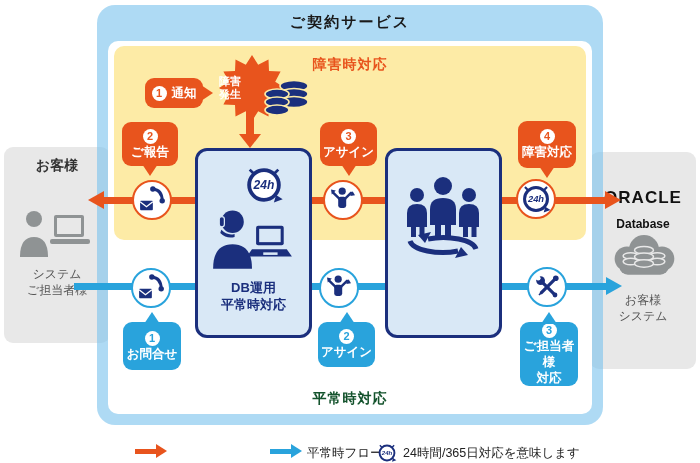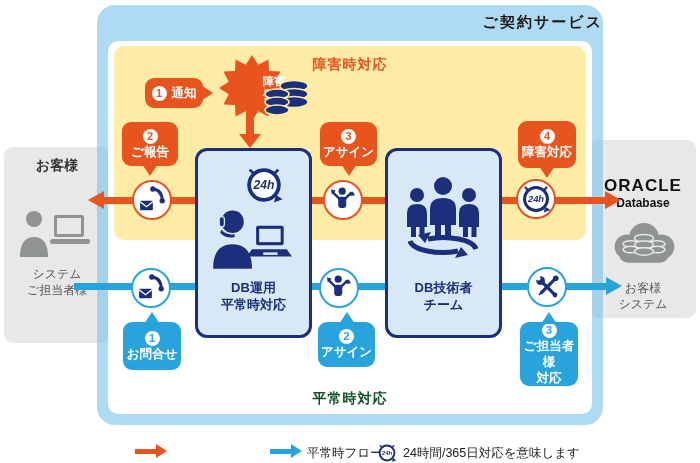--- a/index.html
+++ b/index.html
@@ -4,21 +4,21 @@
 <style>
   html,body{margin:0;padding:0;background:#fff;}
   .stage{position:relative;width:700px;height:463px;background:#fff;overflow:hidden;
          font-family:"Liberation Sans",sans-serif;}
   .abs{position:absolute;}
   
   .panel-frame{left:97px;top:5px;width:506px;height:420px;border-radius:18px;background:rgba(125,195,238,0.62);}
   .panel-inner{left:108px;top:41px;width:484px;height:373px;border-radius:10px;background:#ffffff;}
   .yellow-zone{left:114px;top:46px;width:472px;height:194px;border-radius:10px;background:#fdeba6;}
   .gray-box{background:#e8e8e8;border-radius:9px;}
-  .page-title{left:97px;top:13px;width:506px;text-align:right;font-size:15px;font-weight:bold;color:#1a1a1a;letter-spacing:2px;}
+  .page-title{left:97px;top:13px;width:506px;text-align:center;font-size:15px;font-weight:bold;color:#1a1a1a;letter-spacing:2px;}
   .zone-label{width:472px;text-align:center;font-size:14px;font-weight:bold;letter-spacing:1px;}
   .incident-color{color:#e8541d;}
   .normal-color{color:#14532d;}
   
   .hline{height:7px;}
   .orange-bg{background:#e8541d;}
   .blue-bg{background:#29a3dc;}
   .head{width:0;height:0;}
   .head.right-o{border-top:9px solid transparent;border-bottom:9px solid transparent;border-left:16px solid #e8541d;}
   .head.left-o{border-top:9px solid transparent;border-bottom:9px solid transparent;border-right:16px solid #e8541d;}
@@ -38,27 +38,27 @@
   .badge.orange{background:#e8541d;}
   .badge.blue{background:#29a3dc;}
   .num{display:inline-block;width:15px;height:15px;border-radius:50%;background:#fff;font-size:11px;line-height:15px;font-weight:bold;}
   .badge.orange .num{color:#e8541d;}
   .badge.blue .num{color:#29a3dc;}
   .tail{position:absolute;width:0;height:0;}
   .tail.t-right{right:-10px;top:50%;margin-top:-8px;border-top:8px solid transparent;border-bottom:8px solid transparent;border-left:12px solid #e8541d;}
   .tail.t-down{left:50%;bottom:-10px;margin-left:-8px;border-left:8px solid transparent;border-right:8px solid transparent;border-top:12px solid #e8541d;}
   .tail.t-up{left:50%;top:-10px;margin-left:-8px;border-left:8px solid transparent;border-right:8px solid transparent;border-bottom:12px solid #29a3dc;}
   
-  .burst{left:219px;top:55px;width:66px;height:66px;display:flex;align-items:center;justify-content:flex-end;}
+  .burst{left:219px;top:55px;width:66px;height:66px;display:flex;align-items:center;justify-content:flex-start;}
   .burst-text{position:relative;color:#fff;font-size:11px;font-weight:bold;line-height:13px;text-align:center;}
   
   .side-head{font-size:14px;font-weight:bold;color:#333;text-align:center;}
   .side-sub{font-size:12px;color:#555;text-align:center;line-height:16px;}
   .oracle-name{font-size:17px;font-weight:bold;color:#111;text-align:center;letter-spacing:1px;}
-  .oracle-product{font-size:12px;font-weight:bold;color:#111;text-align:center;}
+  .oracle-product{font-size:12px;font-weight:bold;color:#111;text-align:center;margin-top:9px;}
   
   .legend-label{font-size:12.5px;color:#222;white-space:nowrap;}
 </style>
 </head>
 <body>
 
 <div class="stage">
 
   <div class="abs gray-box" style="left:4px;top:147px;width:106px;height:196px;">
     <div class="abs side-head" style="left:0;width:106px;top:10px;">お客様</div>
@@ -70,21 +70,21 @@
         <rect x="39" y="9" width="24" height="16" fill="#e8e8e8"></rect>
         <rect x="32" y="30" width="40" height="5" rx="2"></rect>
       </g>
     </svg>
     <div class="abs side-sub" style="left:0;width:106px;top:119px;">
       <div>システム</div>
       <div>ご担当者様</div>
     </div>
   </div>
 
-  <div class="abs gray-box" style="left:590px;top:140px;width:106px;height:178px;">
+  <div class="abs gray-box" style="left:590px;top:152px;width:106px;height:217px;">
     <div class="abs oracle-name" style="left:0;width:106px;top:36px;">ORACLE</div>
     <div class="abs oracle-product" style="left:0;width:106px;top:56px;">Database</div>
     <svg class="abs" style="left:18px;top:78px;" width="72" height="48" viewBox="0 0 76 48">
       <g fill="#8f9394">
         <circle cx="20" cy="29" r="13"></circle>
           <circle cx="38" cy="20" r="16"></circle>
           <circle cx="57" cy="29" r="13"></circle>
         <rect x="12" y="28" width="52" height="18" rx="9"></rect>
       </g>
       <g fill="#8f9394" stroke="#e8e8e8" stroke-width="1.6">
@@ -179,24 +179,20 @@
         <rect x="37" y="51" width="6" height="15"></rect>
           <rect x="47" y="51" width="6" height="15"></rect>
       </g>
       <g stroke="#1b2f7d" stroke-width="5" fill="none">
         <path d="M12 68 a33 13 0 0 0 48 10"></path>
         <path d="M78 76 a33 13 0 0 0 -48 -10"></path>
       </g>
       <path d="M57 85 l13 -3 -7 -8 z" fill="#1b2f7d"></path>
       <path d="M33 59 l-13 3 7 8 z" fill="#1b2f7d"></path>
     </svg>
-    <div class="node-label">
-      <div>DB技術者</div>
-      <div>チーム</div>
-    </div>
   </div>
 
   <div class="abs flow-circle bord-o" style="left:132px;top:180px;">
     <svg width="34" height="34" viewBox="0 0 40 40">
       <path d="M21 7 q11 1 11 14" stroke="#1b2f7d" stroke-width="3.5" fill="none" stroke-linecap="round"></path>
       <circle cx="21" cy="7" r="3.2" fill="#1b2f7d"></circle>
         <circle cx="32" cy="21" r="3.2" fill="#1b2f7d"></circle>
       <rect x="6" y="21" width="15" height="11" rx="1" fill="#1b2f7d"></rect>
       <path d="M6 22 l7.5 6 7.5 -6" stroke="#fff" stroke-width="1.5" fill="none"></path>
     </svg>

